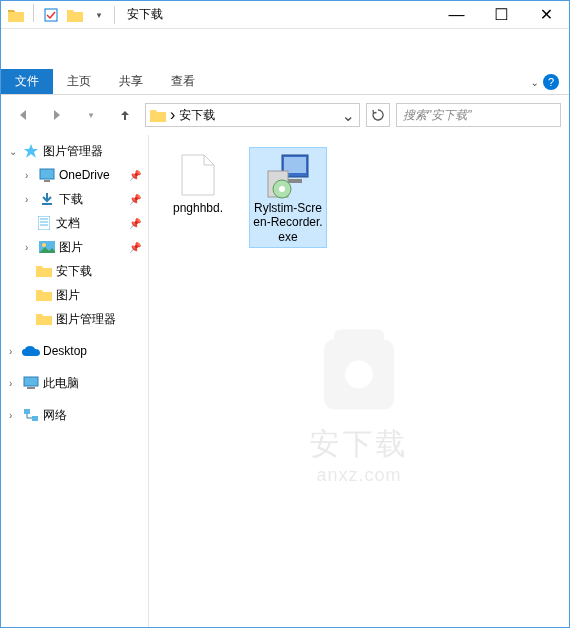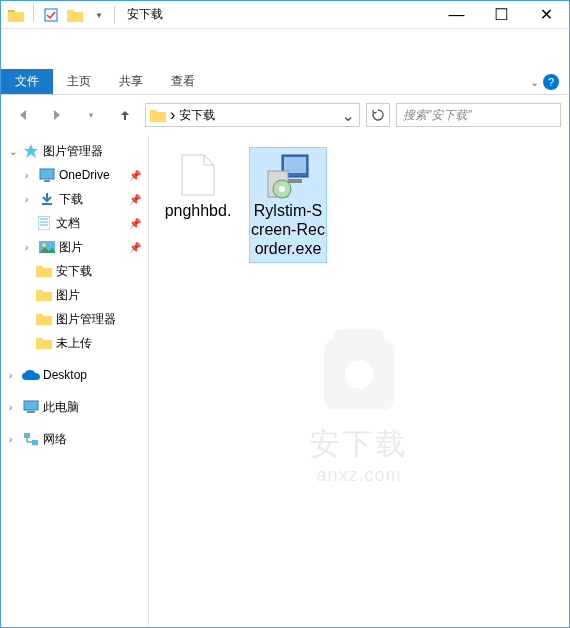--- a/index.html
+++ b/index.html
@@ -34,21 +34,21 @@
 .sidebar { width: 148px; border-right: 1px solid #e5e5e5; overflow-y: auto; padding-top: 4px; }
 .tree-item { display: flex; align-items: center; height: 24px; font-size: 12px; color: #000; padding-left: 4px; gap: 3px; }
 .tree-item.root { padding-left: 8px; }
 .tree-item.child { padding-left: 24px; }
 .tree-chevron { width: 10px; font-size: 10px; color: #666; }
 .tree-icon { width: 18px; height: 16px; display: flex; align-items: center; justify-content: center; }
 .pin { margin-left: auto; margin-right: 6px; color: #888; font-size: 10px; }
 .tree-spacer { height: 8px; }
 
 .files { flex: 1; padding: 12px 10px; display: flex; align-items: flex-start; gap: 12px; position: relative; }
-.file-item { width: 78px; display: flex; flex-direction: column; align-items: center; text-align: center; font-size: 16px; gap: 2px; padding: 4px 2px; }
+.file-item { width: 78px; display: flex; flex-direction: column; align-items: center; text-align: center; font-size: 12px; gap: 2px; padding: 4px 2px; }
 .file-item.selected { background: #cce8ff; border: 1px solid #99d1ff; padding: 3px 1px; justify-content: space-between; }
 .file-icon { width: 48px; height: 48px; display: flex; align-items: center; justify-content: center; position: relative; }
 .file-label { line-height: 1.2; word-break: break-all; }
 
 .watermark { position: absolute; left: 50%; top: 50%; transform: translate(-50%, -40%); opacity: 0.18; text-align: center; pointer-events: none; }
 .watermark svg { width: 120px; height: 100px; }
 .watermark-text1 { font-size: 30px; color: #888; letter-spacing: 3px; }
 .watermark-text2 { font-size: 18px; color: #888; letter-spacing: 1px; }
 
 .statusbar { height: 24px; border-top: 1px solid #e5e5e5; display: flex; align-items: center; padding: 0 10px; font-size: 18px; color: #333; }
@@ -219,28 +219,20 @@
       <span>图片</span>
     </div>
     <div class="tree-item child">
       <span class="tree-icon" style="margin-left:10px">
           <svg width="16" height="12" viewBox="0 0 16 12">
             <path d="M0 1 L6 1 L7 3 L16 3 L16 12 L0 12 Z" fill="#ffd868"></path>
           </svg>
         </span>
       <span>图片管理器</span>
     </div>
-    <div class="tree-item child">
-      <span class="tree-icon" style="margin-left:10px">
-          <svg width="16" height="12" viewBox="0 0 16 12">
-            <path d="M0 1 L6 1 L7 3 L16 3 L16 12 L0 12 Z" fill="#ffd868"></path>
-          </svg>
-        </span>
-      <span>未上传</span>
-    </div>
     <div class="tree-spacer"></div>
     <div class="tree-item root">
       <span class="tree-chevron">›</span>
       <span class="tree-icon">
           <svg width="18" height="12" viewBox="0 0 18 12">
             <path d="M4 11 Q0 11 0 7 Q0 4 3 4 Q4 1 8 1 Q12 1 13 4 Q18 4 18 8 Q18 11 14 11 Z" fill="#0078d7"></path>
           </svg>
         </span>
       <span>Desktop</span>
     </div>

